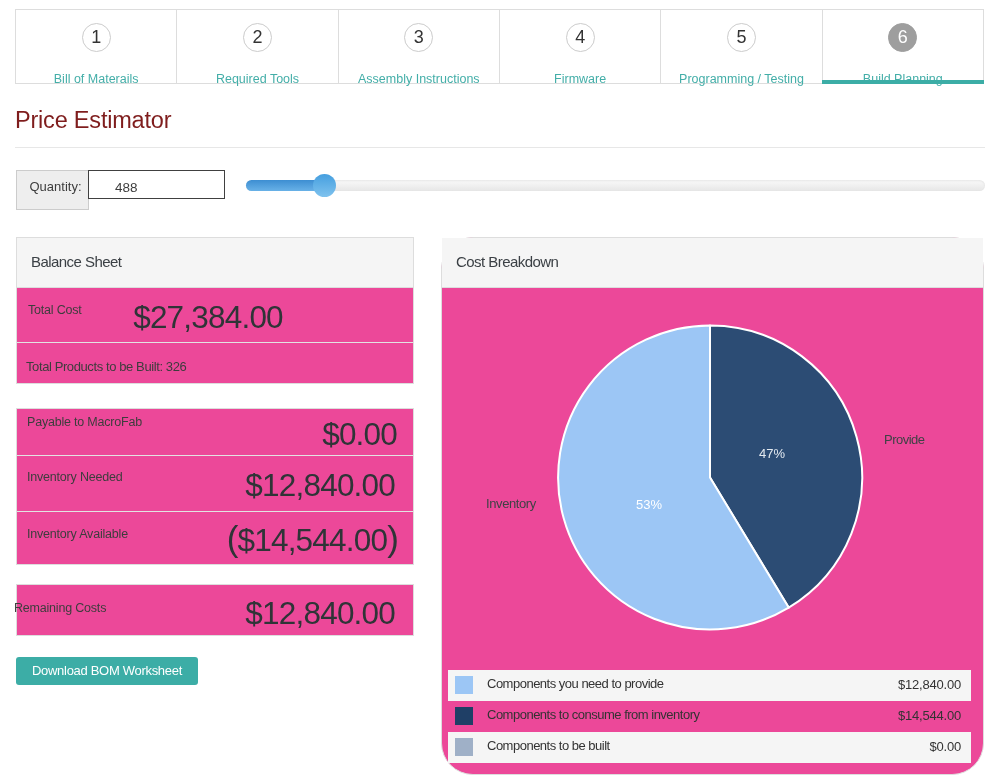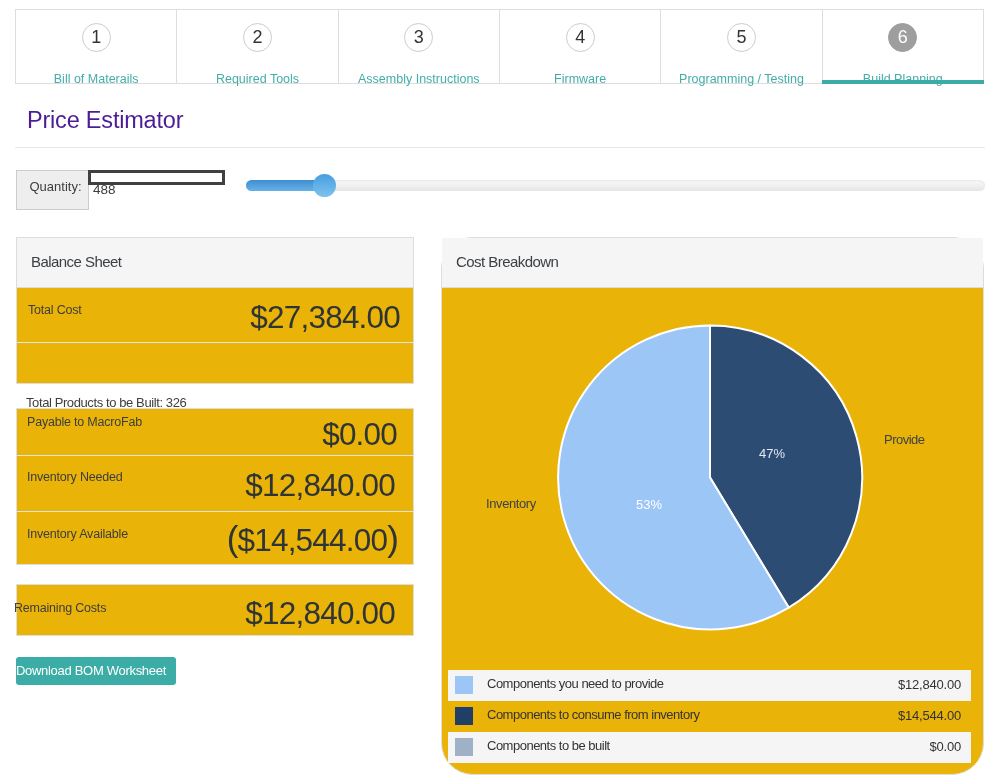--- a/index.html
+++ b/index.html
@@ -8,48 +8,48 @@
 
   
   .steps { left:15px; top:9px; width:969px; height:75px; display:flex; border:1px solid #ddd; }
   .step { flex:1; position:relative; border-right:1px solid #ddd; text-align:center; }
   .step:last-child { border-right:none; }
   .circ { width:29px; height:29px; border:1px solid #ccc; border-radius:50%; margin:13px auto 0; line-height:27px; font-size:18px; color:#333; background:#fff; text-align:center; }
   .step.active .circ { background:#9e9e9e; border-color:#9e9e9e; color:#fff; }
   .slabel { margin-top:20px; font-size:12.5px; color:#43aea8; }
   .step.active .bar { position:absolute; left:-1px; right:-1px; bottom:-1px; height:4px; background:#3cada6; }
 
-  h1.title { left:27px; top:107px; font-size:23.5px; font-weight:400; color:#4c1d95; letter-spacing:-0.2px; }
+  h1.title { left:15px; top:107px; font-size:23.5px; font-weight:400; color:#7f1d1d; letter-spacing:-0.2px; }
   .hr1 { left:15px; top:147px; width:970px; height:1px; background:#e7e7e7; }
 
   
   .qaddon { left:16px; top:170px; width:73px; height:40px; background:#eee; border:1px solid #ccc; font-size:13px; color:#3d3d3d; text-align:center; line-height:32px; text-indent:6px; }
-  .qinput { left:88px; top:170px; width:137px; height:15px; background:#fff; border:3px solid #404040; font-size:13.5px; color:#3d3d3d; line-height:34px; padding-left:2px; }
+  .qinput { left:88px; top:170px; width:137px; height:29px; background:#fff; border:1px solid #404040; font-size:13.5px; color:#3d3d3d; line-height:34px; padding-left:26px; }
 
   
   .track { left:246px; top:180px; width:739px; height:11px; border-radius:6px; background:linear-gradient(180deg,#fafafa,#e6e6e6); box-shadow:inset 0 1px 2px rgba(0,0,0,0.08); }
   .fill  { left:246px; top:180px; width:84px; height:11px; border-radius:6px; background:linear-gradient(180deg,#3d8ed2,#68b1e7); }
   .thumb { left:313px; top:174px; width:23px; height:23px; border-radius:50%; background:linear-gradient(180deg,#459fdf,#7fc2ee); }
 
   
-  .panel { border:1px solid #ddd; background:#eab308; }
+  .panel { border:1px solid #ddd; background:#ec4899; }
   .phead { height:50px; background:#f5f5f5; border-bottom:1px solid #ddd; line-height:48px; padding-left:14px; font-size:15px; letter-spacing:-0.55px; color:#3b4045; }
 
   .lbl13 { font-size:12.5px; letter-spacing:-0.2px; color:#3d3d3d; }
   .big { font-size:31.5px; letter-spacing:-0.8px; color:#2f3437; }
   .sep { position:absolute; left:0; right:0; height:1px; background:#e3e3e3; }
 
   
   .lrow { left:448px; width:523px; height:31px; }
   .lrow.odd { background:#f5f5f5; }
   .lsq { position:absolute; left:7px; top:6px; width:18px; height:18px; }
   .ltxt { position:absolute; left:39px; top:6px; font-size:13px; letter-spacing:-0.5px; color:#333; }
   .lamt { position:absolute; right:10px; top:7px; font-size:13px; letter-spacing:-0.2px; color:#333; }
 
-  .btn { left:16px; top:657px; width:160px; height:28px; background:#3cada6; border-radius:3px; color:#fff; font-size:13px; letter-spacing:-0.3px; text-align:left; line-height:28px; }
+  .btn { left:16px; top:657px; width:182px; height:28px; background:#3cada6; border-radius:3px; color:#fff; font-size:13px; letter-spacing:-0.3px; text-align:center; line-height:28px; }
 </style>
 </head>
 <body>
 
 <div class="abs steps">
   <div class="step">
       <div class="circ">1</div>
       <div class="slabel">Bill of Materails</div>
     </div>
   <div class="step">
@@ -82,22 +82,22 @@
 <div class="abs qinput">488</div>
 <div class="abs track"></div>
 <div class="abs fill"></div>
 <div class="abs thumb"></div>
 
 <div class="abs panel" style="left:16px; top:237px; width:398px; height:147px;">
   <div class="phead">Balance Sheet</div>
   <div class="sep" style="top:104px;"></div>
 </div>
 <div class="abs lbl13" style="left:28px; top:303px;">Total Cost</div>
-<div class="abs big" style="left:16px; width:384px; top:299px; text-align:right;">$27,384.00</div>
-<div class="abs" style="left:26px; top:359px; font-size:13px; letter-spacing:-0.4px; color:#3d3d3d;margin-top:36px;">Total Products to be Built: 326</div>
+<div class="abs big" style="left:16px; width:384px; top:299px; text-align:center;">$27,384.00</div>
+<div class="abs" style="left:26px; top:359px; font-size:13px; letter-spacing:-0.4px; color:#3d3d3d;">Total Products to be Built: 326</div>
 
 <div class="abs panel" style="left:16px; top:408px; width:398px; height:157px;">
   <div class="sep" style="top:46px;"></div>
   <div class="sep" style="top:102px;"></div>
 </div>
 <div class="abs lbl13" style="left:27px; top:415px;">Payable to MacroFab</div>
 <div class="abs big" style="left:16px; width:381px; top:416px; text-align:right;">$0.00</div>
 <div class="abs lbl13" style="left:27px; top:470px;">Inventory Needed</div>
 <div class="abs big" style="left:16px; width:379px; top:467px; text-align:right;">$12,840.00</div>
 <div class="abs lbl13" style="left:27px; top:527px;">Inventory Available</div>

